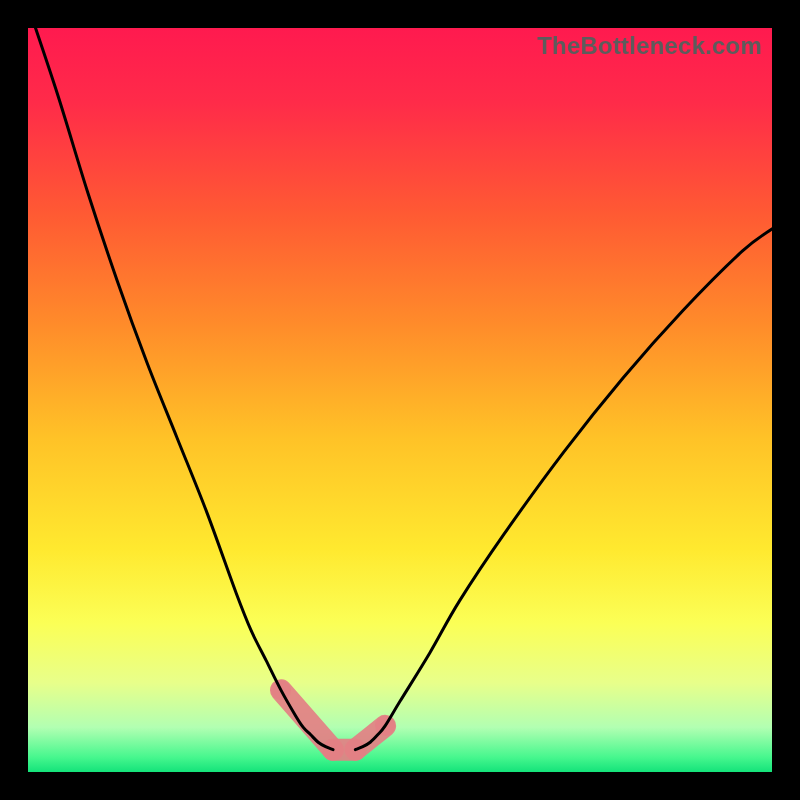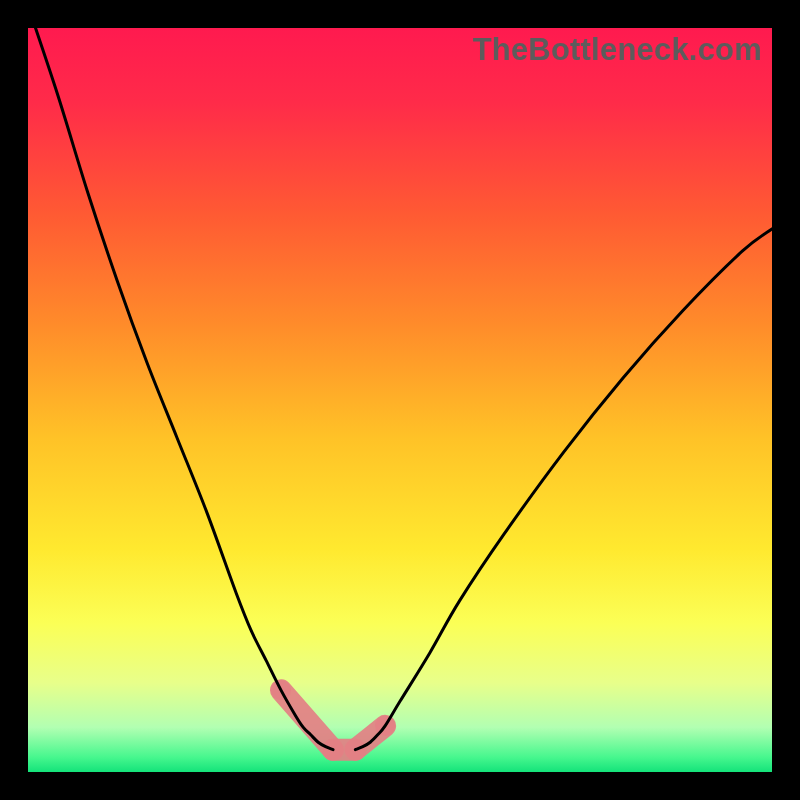--- a/index.html
+++ b/index.html
@@ -31,21 +31,21 @@
     position: absolute;
     left: 0;
     top: 0;
     width: 100%;
     height: 100%;
   }
   .watermark {
     position: absolute;
     top: 4px;
     right: 10px;
-    font-size: 31px;
+    font-size: 24px;
     font-weight: 600;
     color: #5c5c5c;
     letter-spacing: 0.2px;
   }
   svg.overlay {
     position: absolute;
     left: 0;
     top: 0;
     width: 100%;
     height: 100%;

